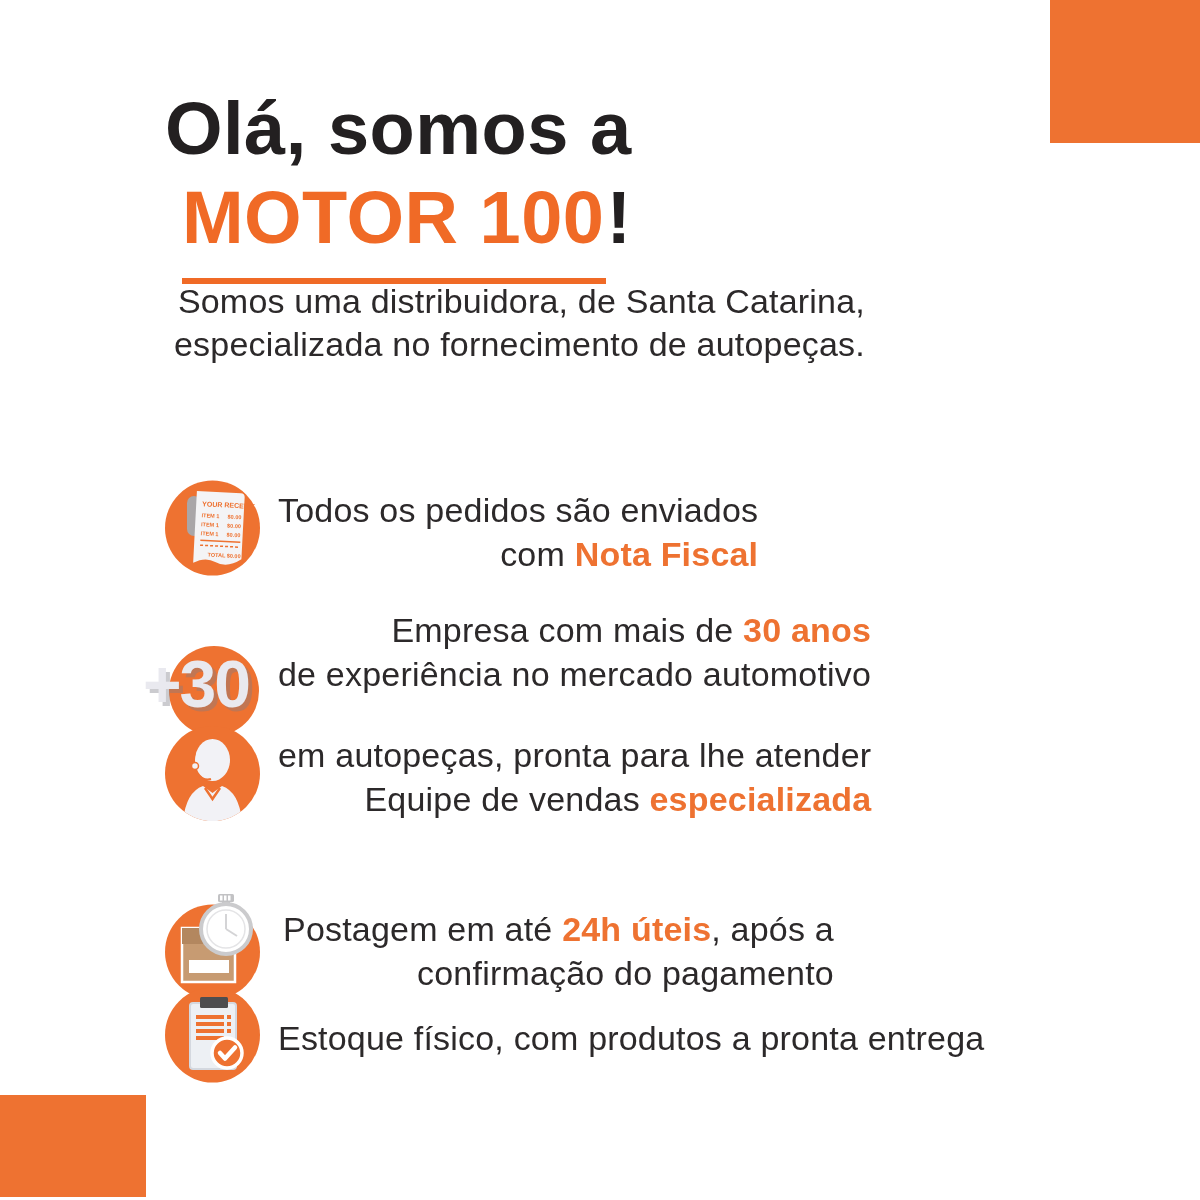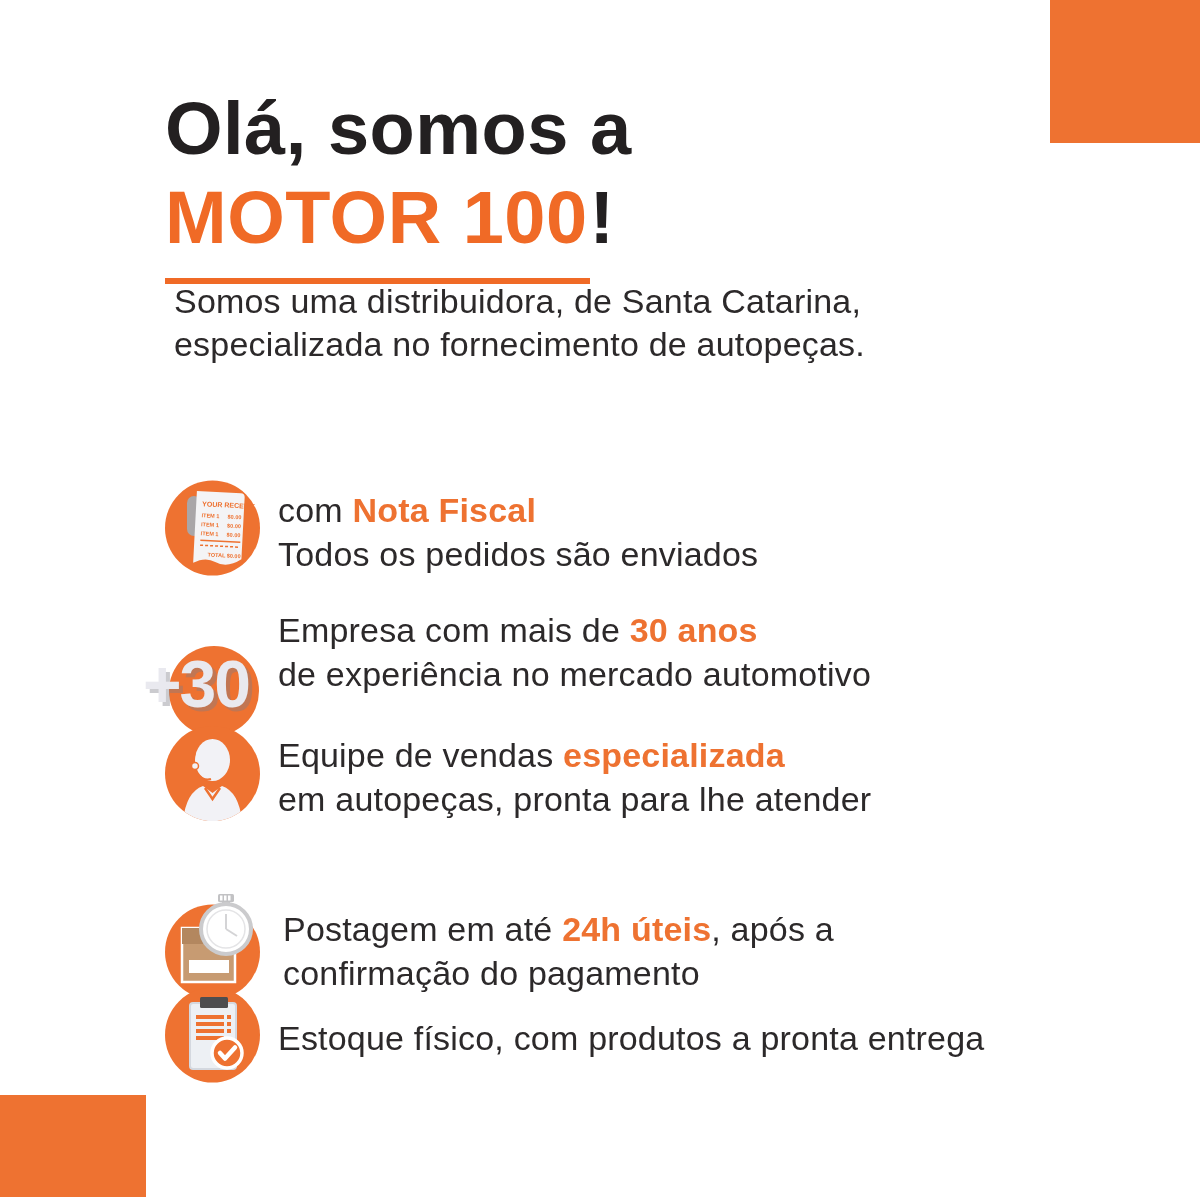--- a/index.html
+++ b/index.html
@@ -3,21 +3,21 @@
 <meta charset="utf-8">
 <style>
   :root{
     --accent:#EE7231;
     --accent-deep:#F06A26;
     --dark:#232021;
     --plus30:#E9E9EF;
   }
   *{margin:0;padding:0;box-sizing:border-box;}
   body{width:1200px;height:1200px;background:#fff;font-family:"Liberation Sans","DejaVu Sans",sans-serif;overflow:hidden;}
-  .canvas{position:relative;width:1200px;height:1200px;background:#fff;}
+  .canvas{position:relative;width:1200px;height:1200px;background:#fff;text-align:right;}
   .sq{position:absolute;background:var(--accent);}
   .sq.tr{top:0;right:0;width:150px;height:143px;}
   .sq.bl{left:0;top:1095px;width:146px;height:102px;}
 
   .heading{position:absolute;left:165px;top:84px;font-weight:700;color:var(--dark);
     font-size:74px;line-height:89px;letter-spacing:.5px;}
   .heading .line{display:block;}
   .brand{color:var(--accent-deep);border-bottom:6px solid var(--accent-deep);padding-bottom:19px;padding-right:2px;}
   .bang{color:var(--dark);}
 
@@ -78,22 +78,22 @@
           <text x="62" y="49" font-size="5.5" font-weight="bold" fill="#EE7231">$0.00</text>
           <text x="36" y="58" font-size="5.5" font-weight="bold" fill="#EE7231">ITEM 1</text>
           <text x="62" y="58" font-size="5.5" font-weight="bold" fill="#EE7231">$0.00</text>
           <line x1="36" y1="63" x2="76" y2="63" stroke="#EE7231" stroke-width="1.5"></line>
           <line x1="36" y1="68" x2="76" y2="68" stroke="#EE7231" stroke-width="1.5" stroke-dasharray="3 2"></line>
           <text x="44" y="79" font-size="5.5" font-weight="bold" fill="#EE7231">TOTAL $0.00</text>
         </g>
       </svg>
     </div>
     <div class="text">
+        <div><span>Todos os pedidos são enviados</span></div>
         <div><span>com </span><span class="accent">Nota Fiscal</span></div>
-        <div><span>Todos os pedidos são enviados</span></div>
       </div>
   </div>
 
   <div class="row row2">
     <div class="icon plus30-wrap">
       <div class="plus30-circle"></div>
       <div class="plus30-label">+30</div>
     </div>
     <div class="text">
         <div><span>Empresa com mais de </span><span class="accent">30 anos</span></div>
@@ -113,22 +113,22 @@
         <g clip-path="url(#c3)">
           <path d="M18 95 Q21 66 38 60 L47.5 67 L57 60 Q74 66 77 95 Z" fill="#F2F2F6"></path>
           <ellipse cx="47.5" cy="34" rx="17.5" ry="21" fill="#F2F2F6"></ellipse>
           <path d="M40 62 L47.5 73 L55 62" fill="none" stroke="#EE7231" stroke-width="2.5"></path>
           <path d="M30 26 Q26 40 33 49 Q39 55 46 53" fill="none" stroke="#EE7231" stroke-width="2.2"></path>
           <circle cx="30" cy="40" r="3.5" fill="#F2F2F6" stroke="#EE7231" stroke-width="1.5"></circle>
         </g>
       </svg>
     </div>
     <div class="text">
+        <div><span>em autopeças, pronta para lhe atender</span></div>
         <div><span>Equipe de vendas </span><span class="accent">especializada</span></div>
-        <div><span>em autopeças, pronta para lhe atender</span></div>
       </div>
   </div>
 
   <div class="row row4">
     <div class="icon" style="height:115px;">
       <svg width="100" height="115" viewBox="0 0 100 115">
         <circle cx="47.5" cy="66" r="47.5" fill="#EE7231"></circle>
         <rect x="17" y="42" width="53" height="54" fill="#C79B72" stroke="#FFFFFF" stroke-width="2.5"></rect>
         <rect x="17" y="42" width="28" height="16" fill="#B3875F"></rect>
         <rect x="24" y="74" width="40" height="13" fill="#FFFFFF"></rect>

